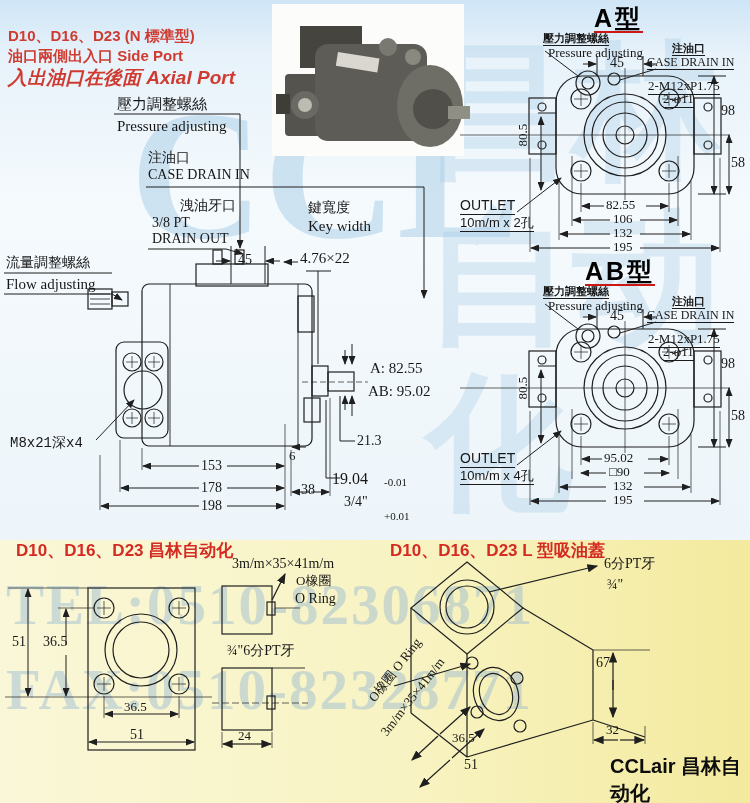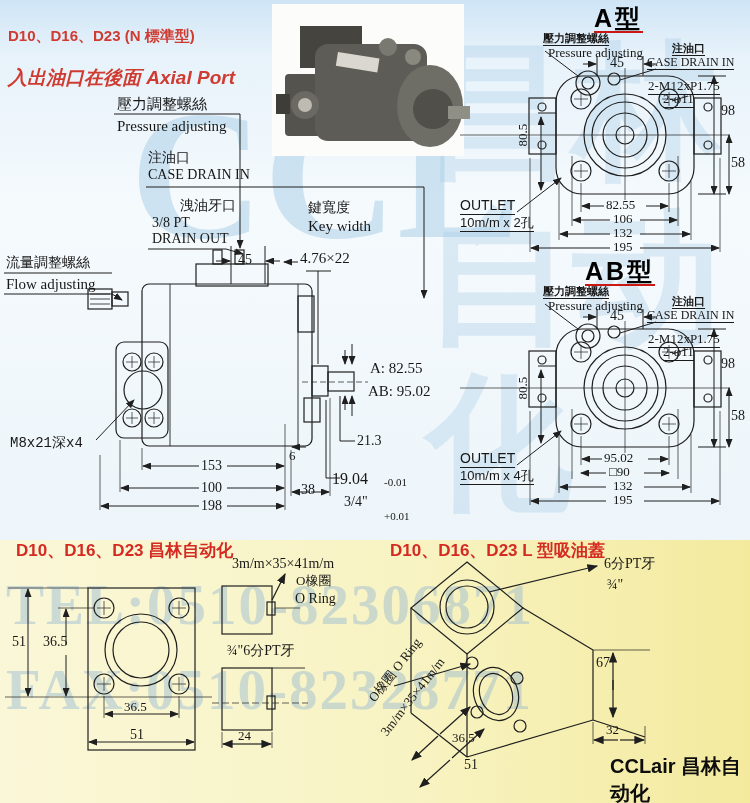--- a/index.html
+++ b/index.html
@@ -255,20 +255,21 @@
       <line x1="620" y1="740" x2="644" y2="740" marker-end="url(#ae)"></line>
       <line x1="394" y1="686" x2="470" y2="664" marker-end="url(#ae)"></line>
       <line x1="440" y1="734" x2="470" y2="707" marker-end="url(#ae)"></line>
       <line x1="438" y1="736" x2="412" y2="760" marker-end="url(#ae)"></line>
       <line x1="452" y1="758" x2="484" y2="729" marker-end="url(#ae)"></line>
       <line x1="450" y1="760" x2="420" y2="787" marker-end="url(#ae)"></line>
     </g>
   </svg>
 
   <div class="lb red" style="left:8px;top:28px;font-size:15px;text-align:right;">D10、D16、D23 (N 標準型)</div>
+  <div class="lb red" style="left:8px;top:48px;font-size:15px;">油口兩側出入口 Side Port</div>
   <div class="lb red" style="left:8px;top:68px;font-size:19px;font-style:italic;">入出油口在後面 Axial Port</div>
 
   <div class="lb" style="left:117px;top:96px;font-size:15px;">壓力調整螺絲</div>
   <div class="lb" style="left:117px;top:118px;font-size:15px;">Pressure adjusting</div>
   <div class="lb" style="left:148px;top:150px;font-size:14px;">注油口</div>
   <div class="lb" style="left:148px;top:167px;font-size:14px;">CASE DRAIN IN</div>
   <div class="lb" style="left:152px;top:198px;font-size:14px;margin-left:28px;">洩油牙口</div>
   <div class="lb" style="left:152px;top:215px;font-size:14px;">3/8 PT</div>
   <div class="lb" style="left:152px;top:231px;font-size:14px;">DRAIN OUT</div>
   <div class="lb" style="left:308px;top:200px;font-size:14px;">鍵寬度</div>
@@ -276,21 +277,21 @@
   <div class="lb" style="left:300px;top:250px;font-size:15px;">4.76×22</div>
   <div class="lb" style="left:238px;top:252px;font-size:14px;">45</div>
   <div class="lb" style="left:6px;top:255px;font-size:14px;">流量調整螺絲</div>
   <div class="lb" style="left:6px;top:276px;font-size:15px;">Flow adjusting</div>
   <div class="lb" style="left:10px;top:436px;font-size:14px;font-family:Liberation Mono, monospace;">M8x21深x4</div>
   <div class="lb" style="left:370px;top:360px;font-size:15px;">A: 82.55</div>
   <div class="lb" style="left:368px;top:383px;font-size:15px;">AB: 95.02</div>
   <div class="lb" style="left:357px;top:433px;font-size:14px;">21.3</div>
   <div class="lb" style="left:289px;top:449px;font-size:13px;">6</div>
   <div class="lb" style="left:201px;top:458px;font-size:14px;">153</div>
-  <div class="lb" style="left:201px;top:480px;font-size:14px;">100</div>
+  <div class="lb" style="left:201px;top:480px;font-size:14px;">178</div>
   <div class="lb" style="left:201px;top:498px;font-size:14px;">198</div>
   <div class="lb" style="left:301px;top:482px;font-size:14px;">38</div>
   <div class="lb" style="left:332px;top:470px;font-size:16px;">19.04</div>
   <div class="lb" style="left:384px;top:463px;font-size:11px;margin-top:48px;">+0.01</div>
   <div class="lb" style="left:384px;top:477px;font-size:11px;">-0.01</div>
   <div class="lb" style="left:344px;top:494px;font-size:14px;">3/4"</div>
 
   <div class="lb vtitle" style="left:594px;top:5px;">A型</div>
   <div class="lb sans" style="left:543px;top:33px;font-size:11px;font-weight:bold;border-bottom:1.2px solid #1a1a1a;">壓力調整螺絲</div>
   <div class="lb" style="left:548px;top:46px;font-size:13px;">Pressure adjusting</div>

